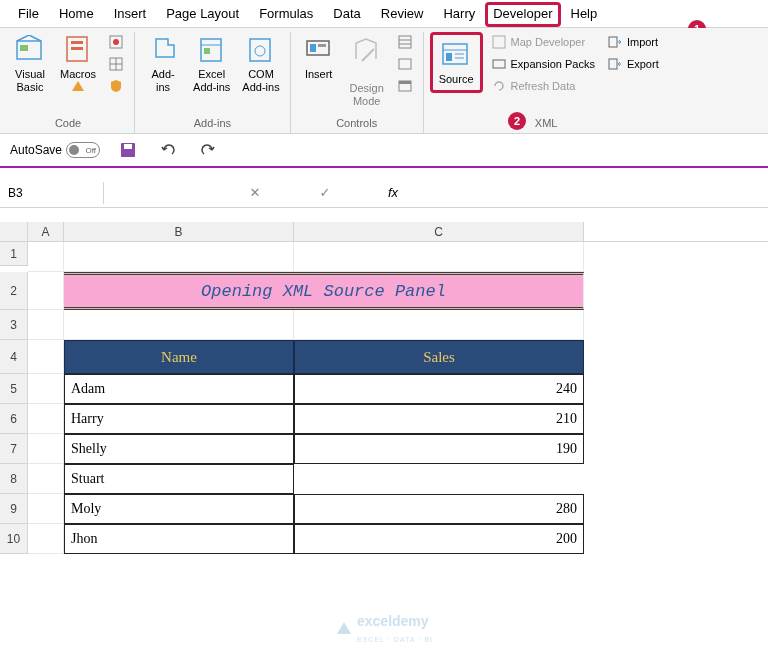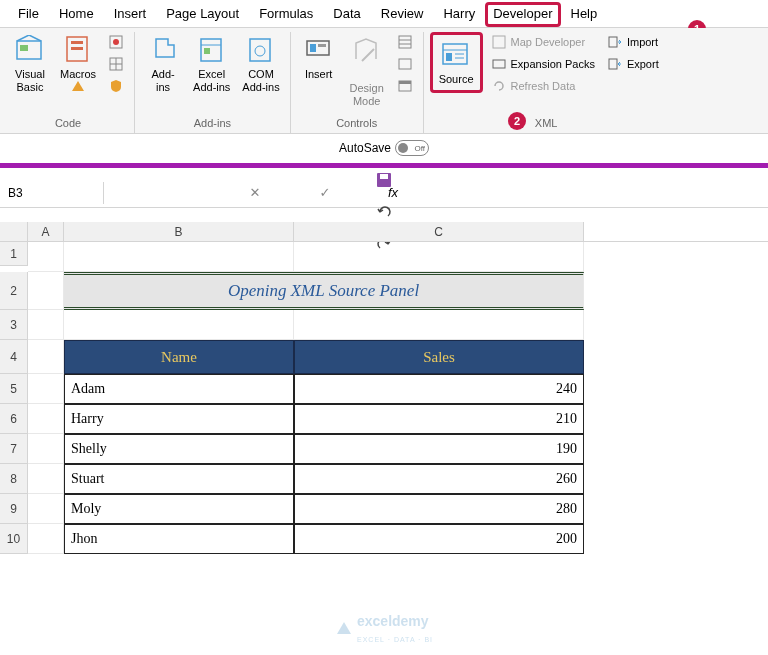--- a/index.html
+++ b/index.html
@@ -19,21 +19,21 @@
 .rb-btn-large { display: flex; flex-direction: column; align-items: center; padding: 2px 4px; cursor: pointer; min-width: 44px; }
 .rb-btn-large .icon-box { width: 32px; height: 32px; display: flex; align-items: center; justify-content: center; margin-bottom: 2px; }
 .rb-btn-large .lbl { font-size: 11px; text-align: center; line-height: 1.2; }
 
 .rb-col { display: flex; flex-direction: column; gap: 2px; }
 .rb-btn-small { display: flex; align-items: center; gap: 4px; padding: 2px 4px; cursor: pointer; font-size: 11px; }
 .rb-btn-small .icon-sm { width: 16px; height: 16px; display: flex; align-items: center; justify-content: center; }
 .rb-btn-small.disabled { color: #999; }
 
 
-.qat-bar { display: flex; align-items: center; gap: 16px; padding: 6px 10px; border-bottom: 5px solid #a21caf; height: 34px; flex-direction: column; }
+.qat-bar { display: flex; align-items: center; gap: 16px; padding: 6px 10px; border-bottom: 2px solid #a21caf; height: 34px; }
 .autosave-toggle { display: flex; align-items: center; gap: 4px; cursor: pointer; }
 .toggle-switch { width: 34px; height: 16px; border: 1px solid #888; border-radius: 8px; display: flex; align-items: center; padding: 0 3px; font-size: 8px; color: #666; justify-content: flex-end; position: relative; }
 .toggle-switch::before { content: ""; width: 10px; height: 10px; background: #888; border-radius: 50%; position: absolute; left: 2px; }
 .qat-btn { width: 24px; height: 24px; display: flex; align-items: center; justify-content: center; cursor: pointer; }
 
 
 .name-formula-row { display: flex; align-items: center; border-bottom: 1px solid #d4d4d4; height: 30px; }
 .name-box { width: 104px; padding: 4px 8px; border-right: 1px solid #d4d4d4; font-size: 12px; }
 .name-box input { border: none; outline: none; width: 100%; font-size: 12px; }
 .fb-btn { width: 26px; text-align: center; color: #888; cursor: pointer; font-size: 13px; }
@@ -46,21 +46,21 @@
 .col-h { border-right: 1px solid #d4d4d4; background: #f0f0f0; text-align: center; font-size: 12px; line-height: 20px; color: #444; }
 .col-A { width: 36px; }
 .col-B { width: 230px; }
 .col-C { width: 290px; }
 
 .grid-row { display: flex; }
 .row-h { width: 28px; border-right: 1px solid #d4d4d4; border-bottom: 1px solid #d4d4d4; background: #f0f0f0; text-align: center; font-size: 12px; color: #444; display: flex; align-items: center; justify-content: center; }
 .cell { border-right: 1px solid #e8e8e8; border-bottom: 1px solid #e8e8e8; padding: 4px 6px; font-size: 14px; display: flex; align-items: center; min-height: 30px; }
 
 
-.title-cell { background: #e5e5e5; border-top: 3px double #2a4a2a; border-bottom: 3px double #2a4a2a; justify-content: center; font-family: Liberation Serif, serif; color: #2a5a9a; font-size: 17px; font-style: italic; min-height: 38px; }
+.title-cell { background: #f9a8d4; border-top: 3px double #2a4a2a; border-bottom: 3px double #2a4a2a; justify-content: center; font-family: Liberation Mono, monospace; color: #2a5a9a; font-size: 17px; font-style: italic; min-height: 38px; }
 .header-cell { background: #2a4b7a; color: #e8c860; border: 1px solid #1a2a4a; justify-content: center; font-family: "Comic Sans MS", cursive; font-size: 15px; min-height: 34px; }
 .data-cell { border: 1px solid #222; font-family: "Comic Sans MS", cursive; font-size: 14px; }
 .data-cell.num { justify-content: flex-end; }
 
 
 .hl-dev { border: 3px solid #c81848; border-radius: 4px; padding: 1px 5px 3px 5px; }
 .hl-src { border: 3px solid #c81848; border-radius: 4px; align-items: center; }
 .badge { position: absolute; width: 18px; height: 18px; background: #c81848; color: #fff; border-radius: 50%; font-size: 11px; font-weight: bold; display: flex; align-items: center; justify-content: center; }
 
 .watermark { position: absolute; bottom: 10px; left: 50%; transform: translateX(-50%); color: #b8d4e8; font-size: 14px; font-weight: bold; opacity: 0.7; display: flex; align-items: center; gap: 4px; }
@@ -381,21 +381,20 @@
   <div class="grid-row">
     <div class="row-h">7</div>
     <div class="cell col-A"></div>
     <div class="cell data-cell col-B">Shelly</div>
     <div class="cell data-cell num col-C">190</div>
   </div>
   <div class="grid-row">
     <div class="row-h">8</div>
     <div class="cell col-A"></div>
     <div class="cell data-cell col-B">Stuart</div>
-    <div class="cell data-cell num col-C">260</div>
   </div>
   <div class="grid-row">
     <div class="row-h">9</div>
     <div class="cell col-A"></div>
     <div class="cell data-cell col-B">Moly</div>
     <div class="cell data-cell num col-C">280</div>
   </div>
   <div class="grid-row">
     <div class="row-h">10</div>
     <div class="cell col-A"></div>

